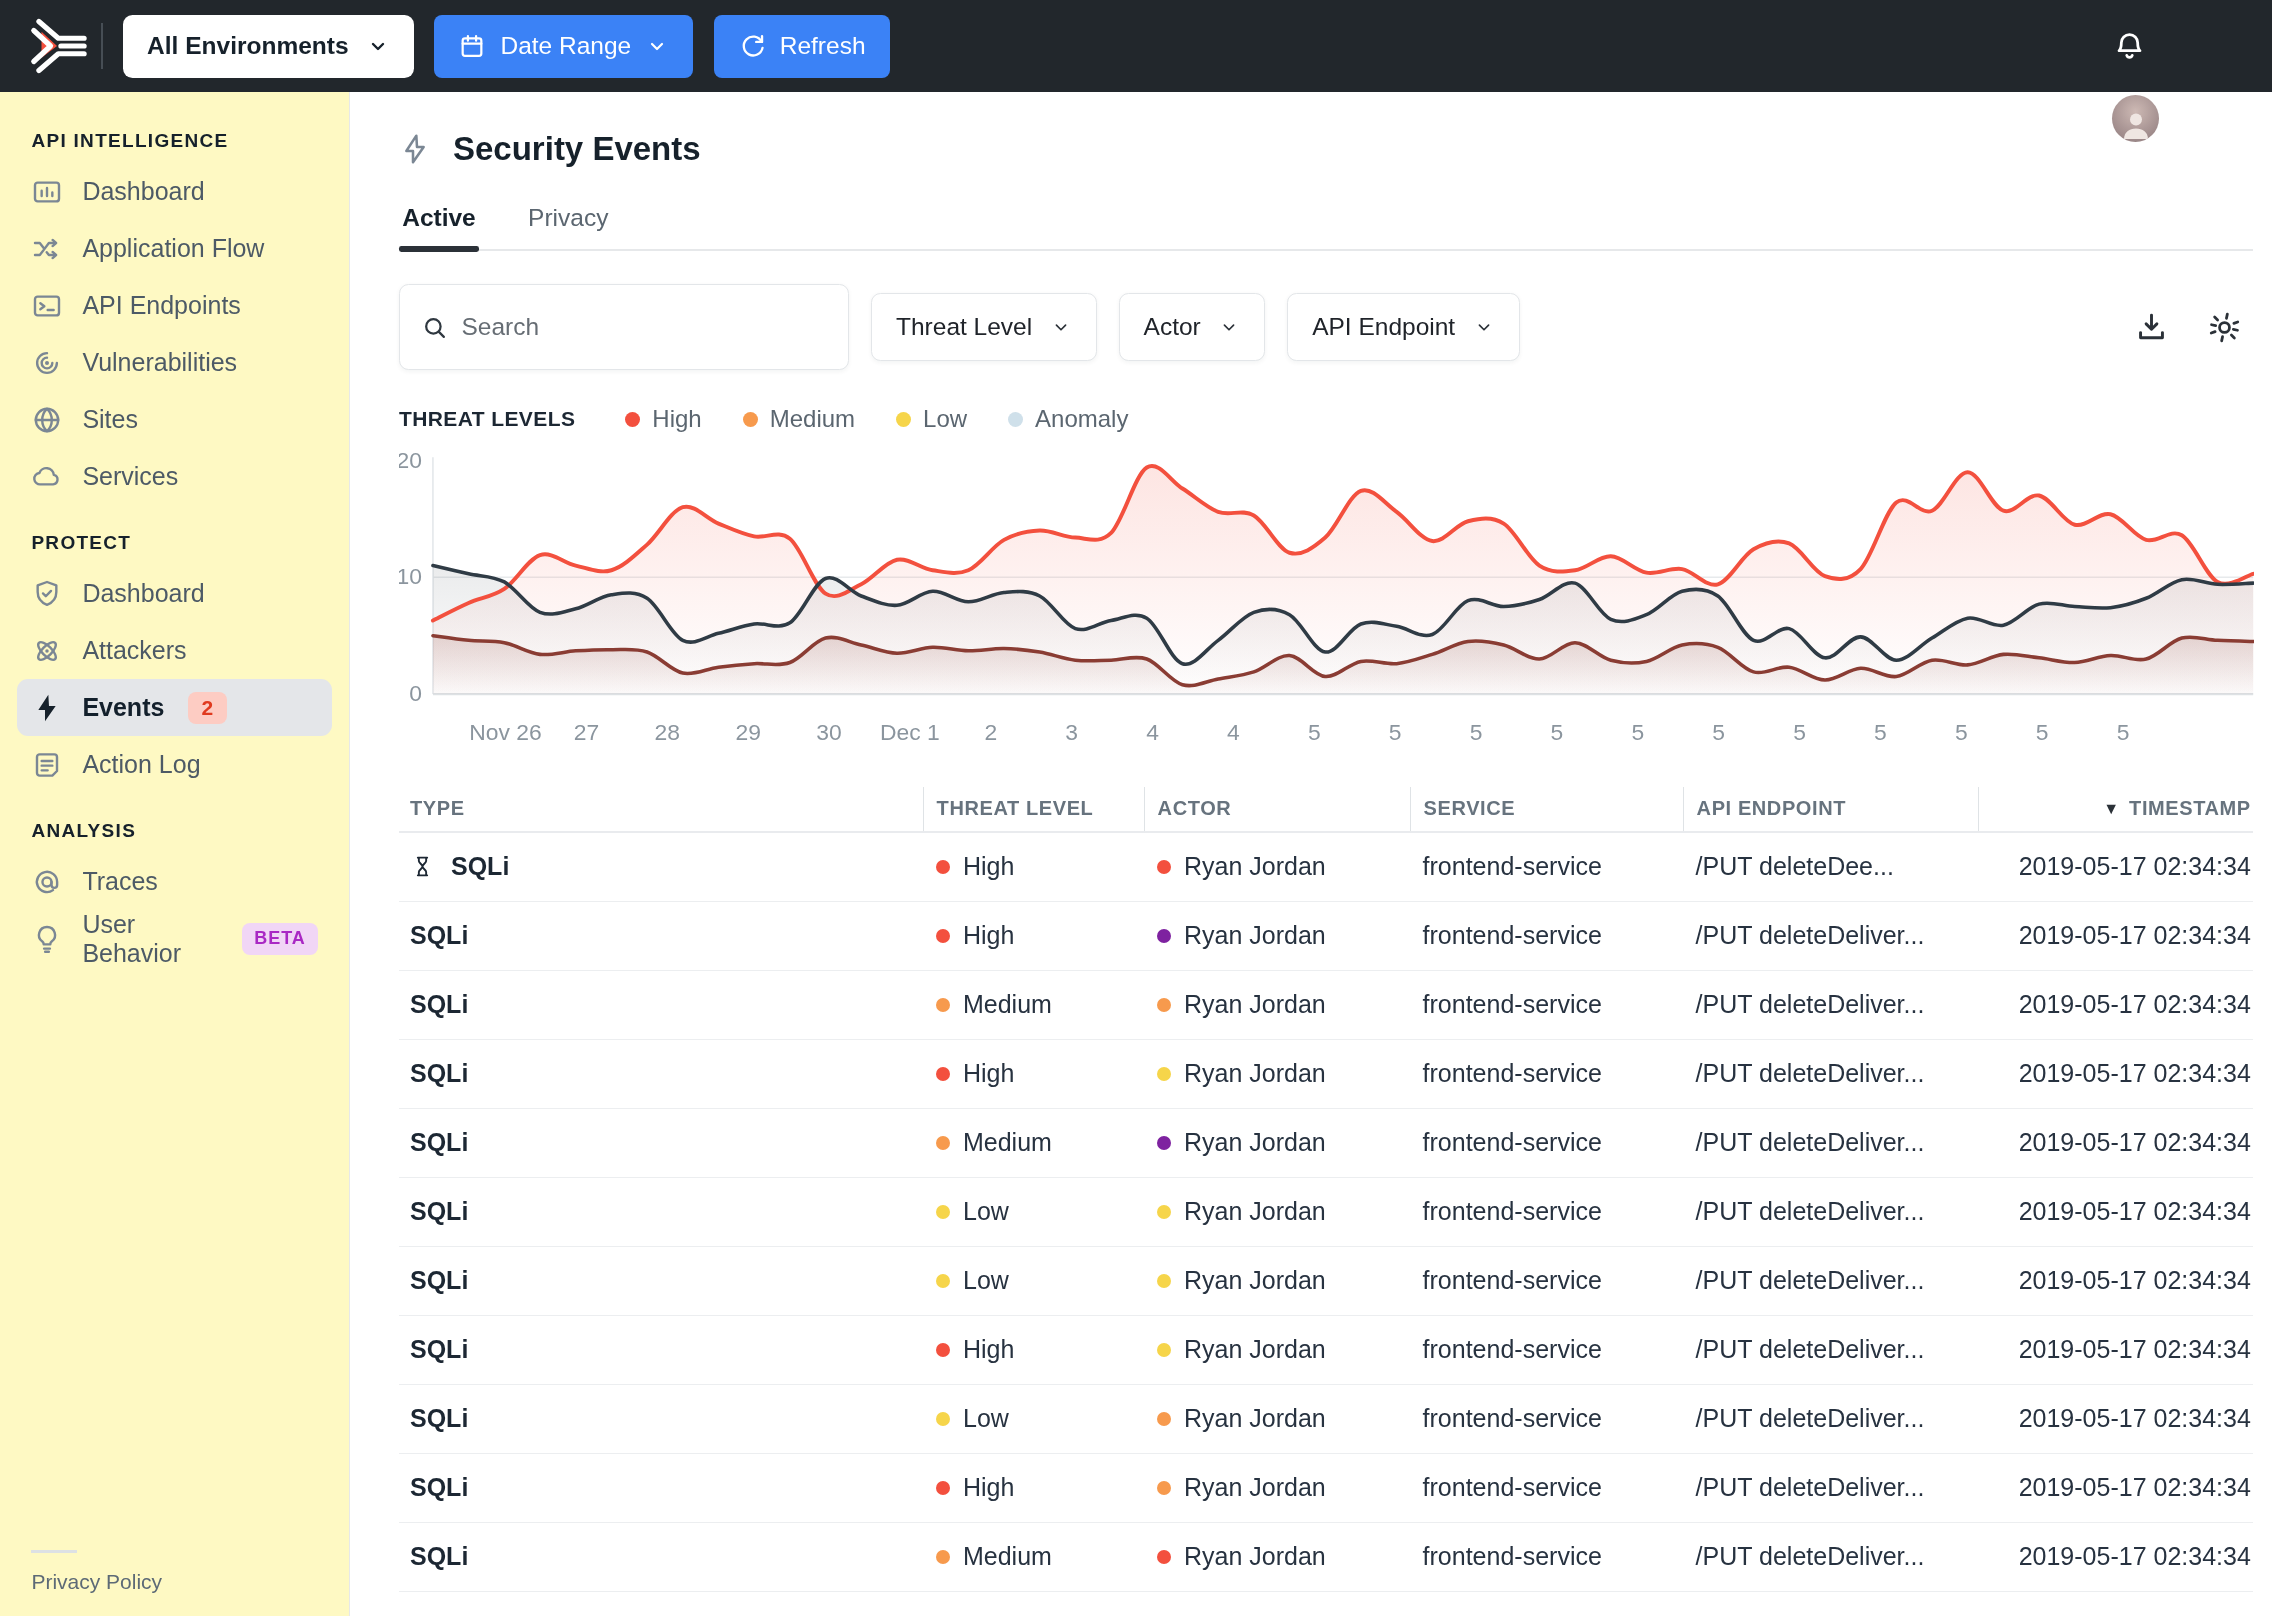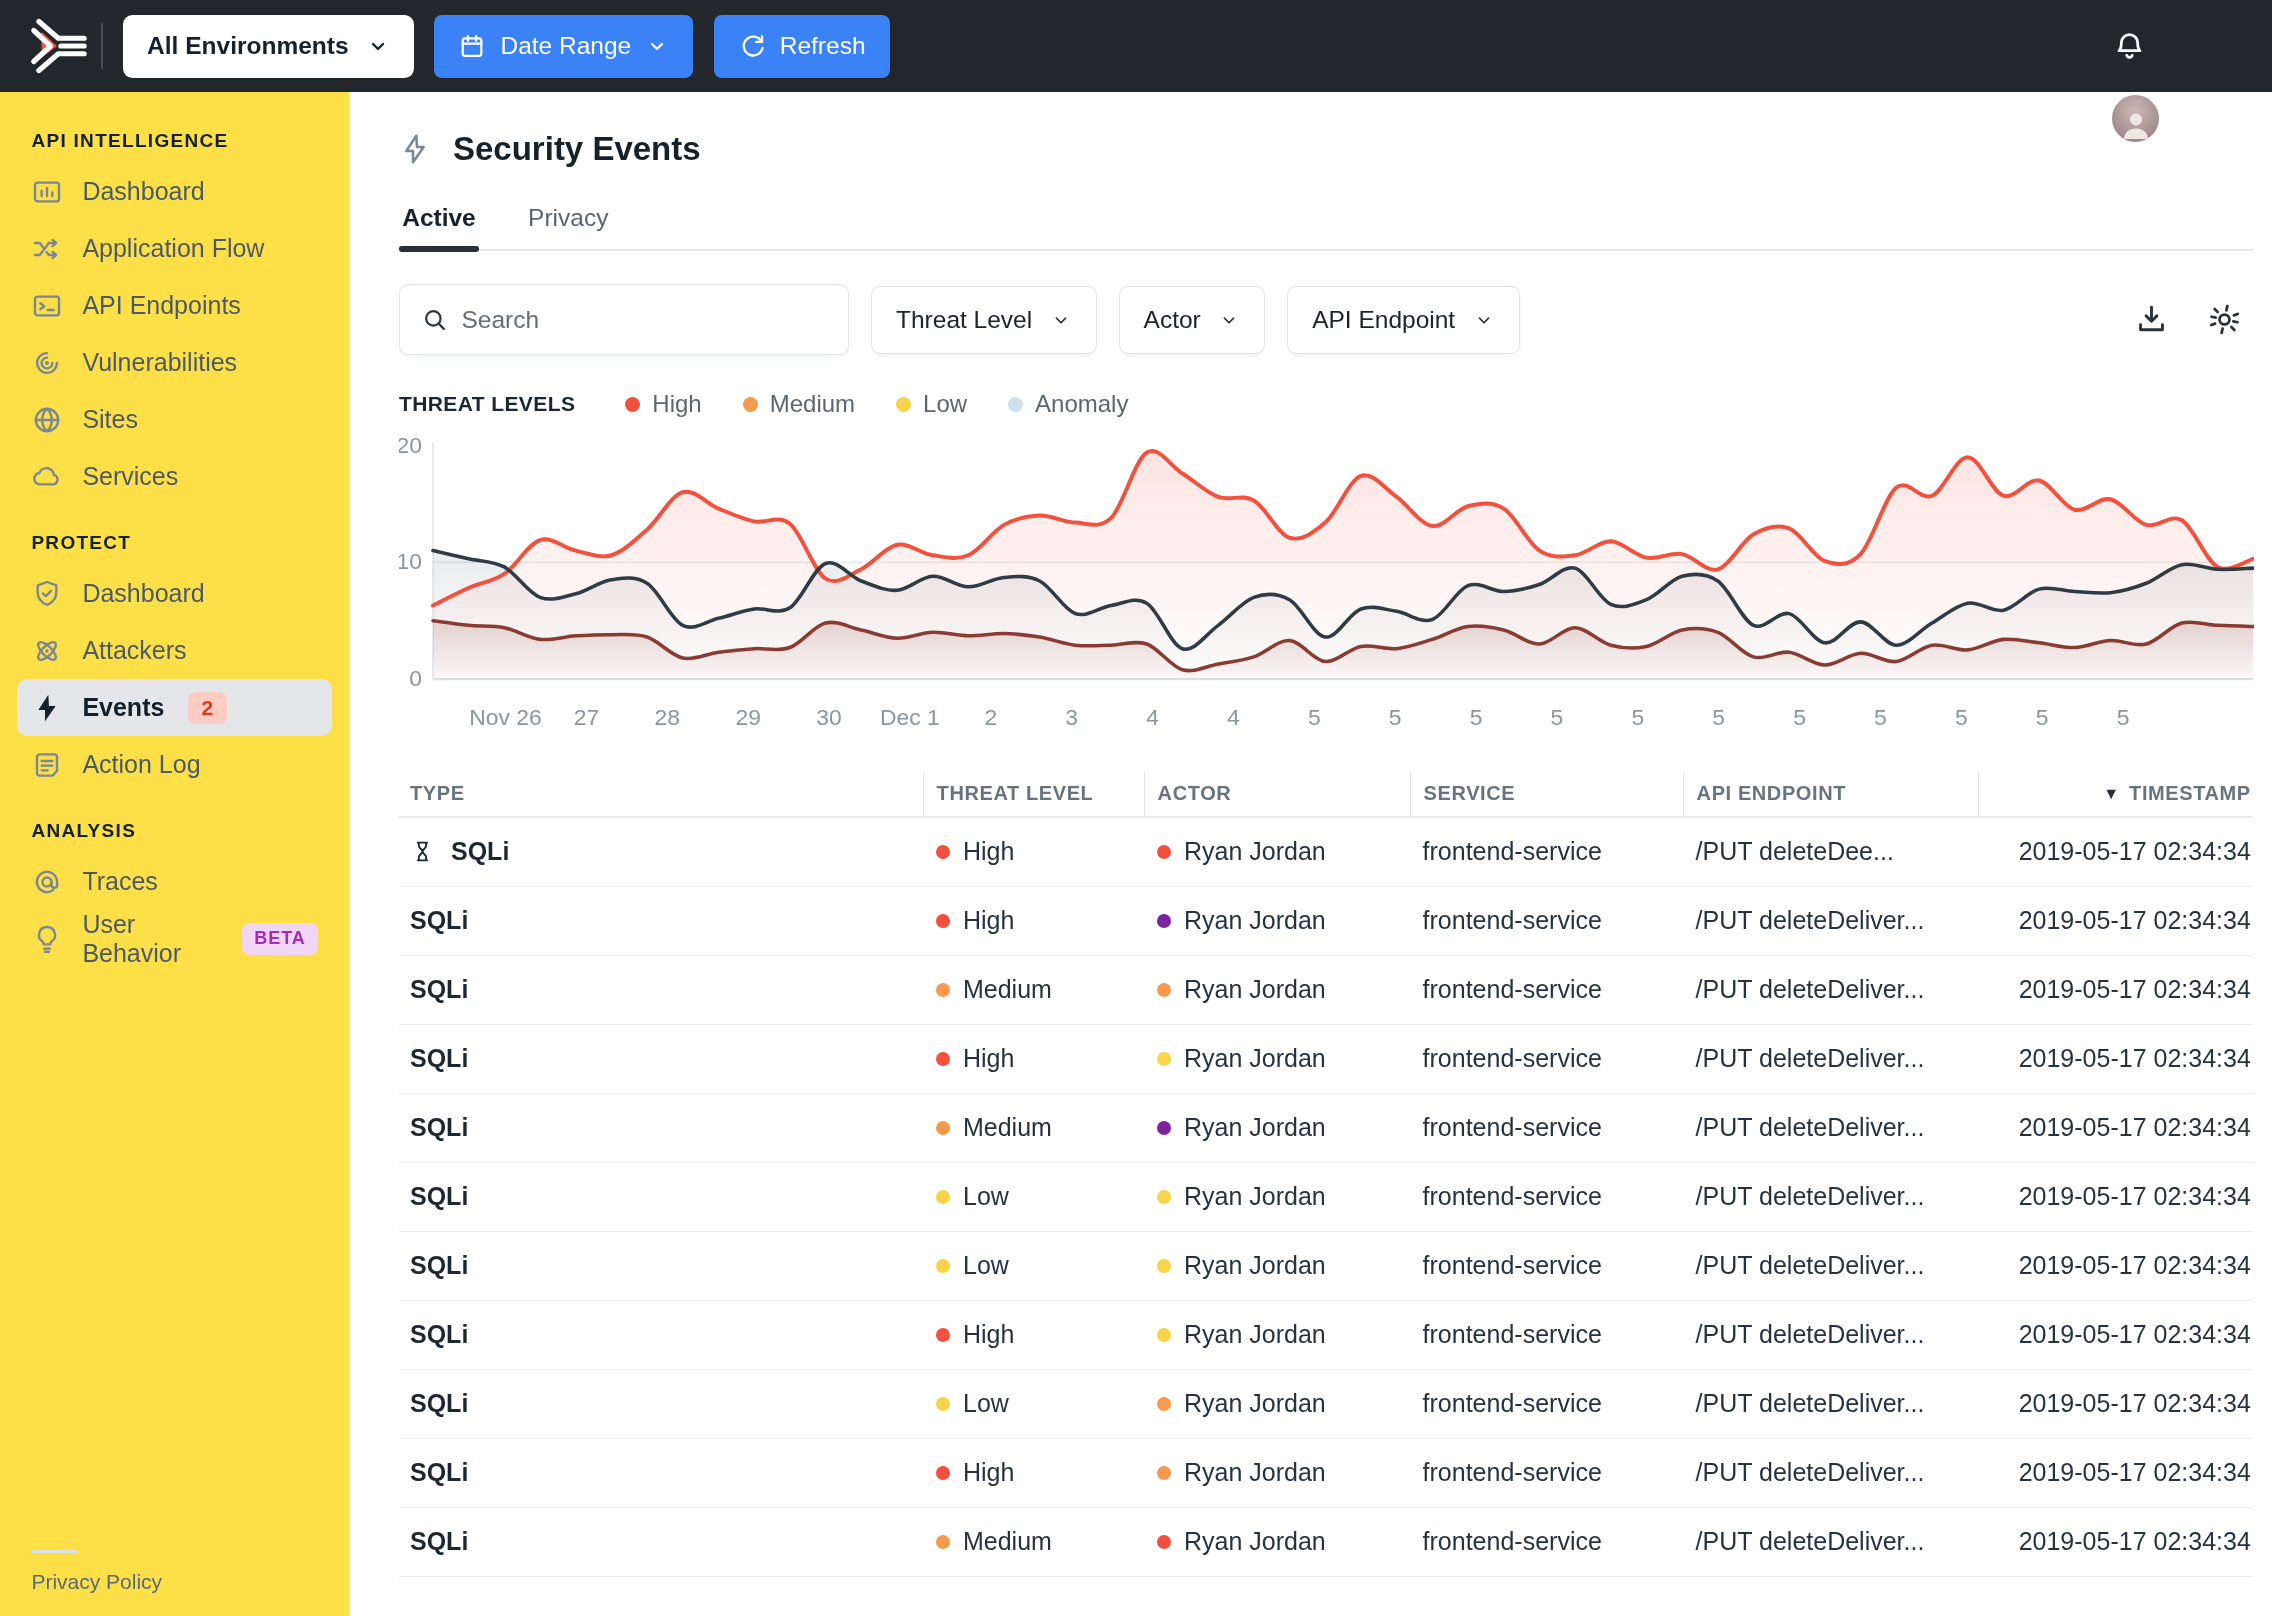--- a/index.html
+++ b/index.html
@@ -19,21 +19,21 @@
             border:none; cursor:pointer; }
   .tb-btn svg, .env-btn svg.chev { flex:none; }
   .tb-right { margin-left:auto; display:flex; align-items:flex-start; gap:30px;flex-direction:column; }
   .tb-icon { width:35px; height:35px; color:#fff; cursor:pointer; }
   .avatar { width:47px; height:47px; border-radius:50%; overflow:hidden;
             background:radial-gradient(circle at 50% 35%, #cdb9b4 0%, #a08c8c 70%, #8d7b7e 100%);
             display:flex; align-items:flex-end; justify-content:center; }
   .user-name { color:#fff; font-size:24.5px; margin-left:3.2px; }
 
   
-  .sidebar { position:absolute; top:92px; left:0; bottom:0; width:350px; background:#fde047;
+  .sidebar { position:absolute; top:92px; left:0; bottom:0; width:350px; background:#fef9c3;
              border-right:1.6px solid #e6e8ea; padding:24px 17.4px 22px 17.4px;
              display:flex; flex-direction:column; }
   .section { margin-bottom:27px; }
   .section-title { font-size:19px; font-weight:700; color:#16212b; letter-spacing:1.3px;
                    margin:14px 0 11px 14px; }
   .side-item { display:flex; align-items:center; gap:19px; height:57px; padding:0 14px;
                border-radius:11px; font-size:25px; color:#4d5a66; cursor:pointer; }
   .side-item .s-icon { width:32px; height:32px; color:#7b8794; flex:none; }
   .side-item.active { background:#e4e6e9; color:#13202c; font-weight:700; }
   .side-item.active .s-icon { color:#16212b; }
@@ -52,21 +52,21 @@
   .page-head .p-icon { width:32px; height:32px; color:#7b8794; }
   h1 { font-size:33px; font-weight:700; color:#16212b; }
 
   .tabs { margin-top:36px; border-bottom:2.4px solid #e6e8ea; display:flex; gap:46px; }
   .tab { font-size:24.5px; color:#5b6670; padding:0 3.2px 17.4px 3.2px; position:relative; cursor:pointer; }
   .tab.active { color:#16212b; font-weight:700; }
   .tab.active::after { content:""; position:absolute; left:0; right:0; bottom:-2.4px;
                        height:5.5px; background:#2b3138; border-radius:2.4px; }
 
   .filter-row { margin-top:33px; display:flex; align-items:center; gap:22px; }
-  .search { width:450px; height:71px; border:1.6px solid #e3e6e9; border-radius:9.5px;
+  .search { width:450px; height:86px; border:1.6px solid #e3e6e9; border-radius:9.5px;
             display:flex; align-items:center; gap:14px; padding:0 20.5px; background:#fff;
             box-shadow:0 1.6px 4px rgba(20,30,40,.05); }
   .search svg { width:27px; height:27px; color:#2f3840; flex:none; }
   .search input { border:none; outline:none; font-size:24.5px; color:#3f4750; width:100%;
                   font-family:inherit; background:transparent; }
   .search input::placeholder { color:#4c545c; opacity:.85; }
   .dropdown { height:68px; border:1.6px solid #e3e6e9; border-radius:9.5px; padding:0 24px;
               font-size:24.5px; color:#20242a; display:flex; gap:17.4px; align-items:center;
               background:#fff; box-shadow:0 1.6px 4px rgba(20,30,40,.05); cursor:pointer; border-style:solid; }
   .filter-actions { margin-left:auto; display:flex; align-items:center; gap:38px; padding-right:11px; }

